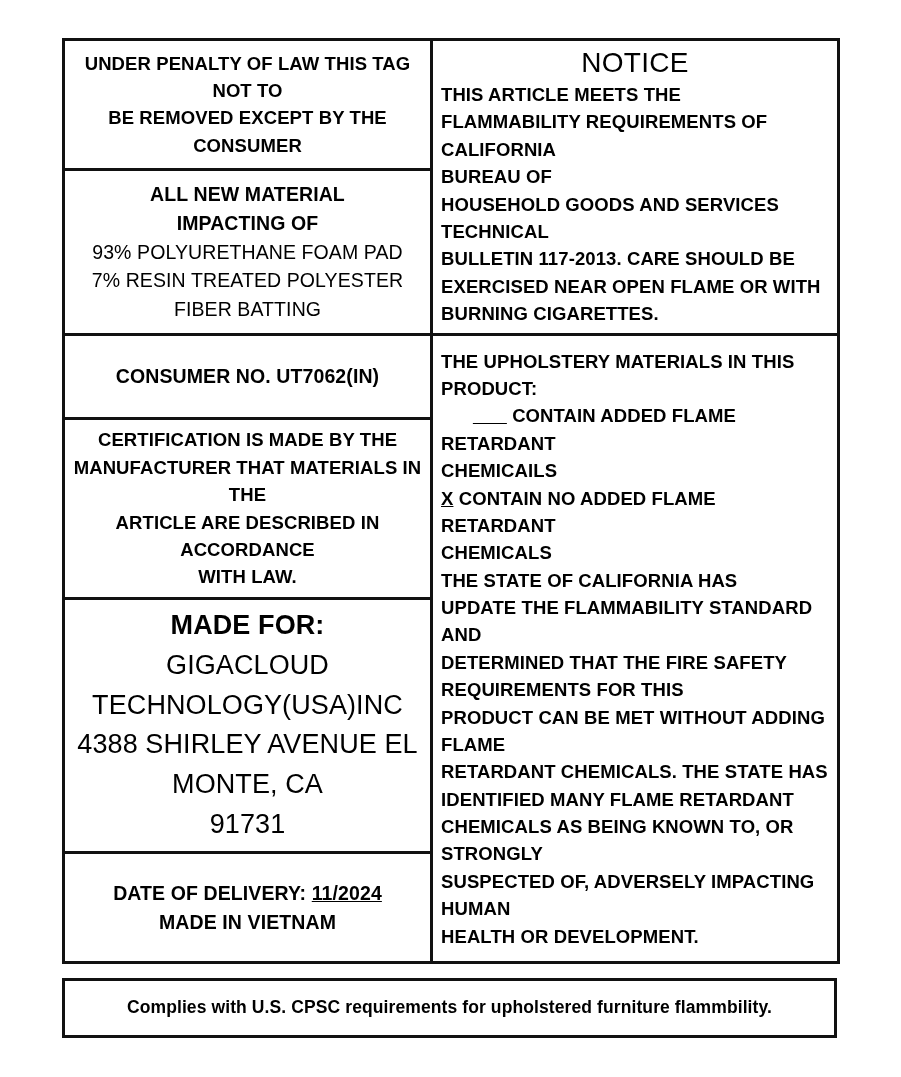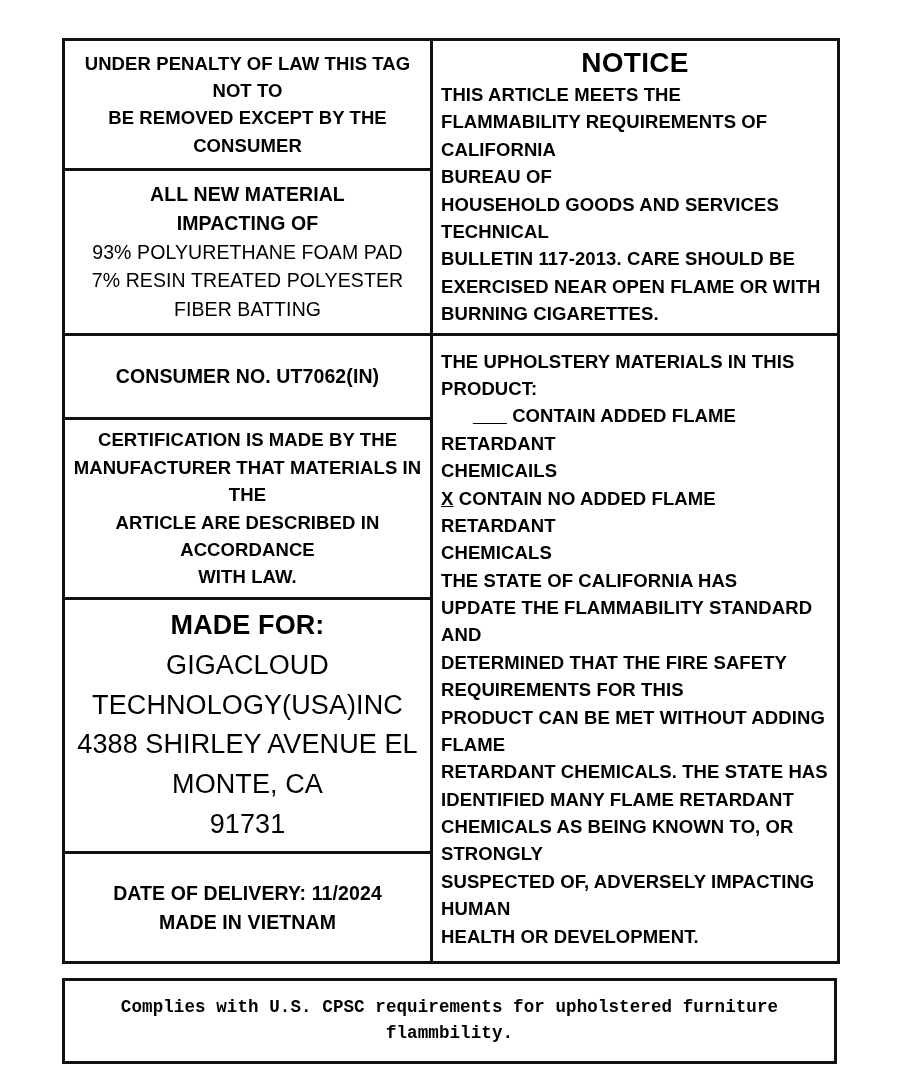--- a/index.html
+++ b/index.html
@@ -51,46 +51,46 @@
   .reg {
     font-weight: normal;
   }
   .sz-17 { font-size: 17.5px; }
   .sz-18 { font-size: 18.5px; }
   .sz-19 { font-size: 19.5px; }
   .sz-20 { font-size: 27px; }
 
   .notice-title {
     font-size: 28px;
-    font-weight: bold;
+    font-weight: normal;
     text-align: center;
     padding-bottom: 2px;
     letter-spacing: 0.3px;
   }
 
   .cell-pad-a { padding: 14px 8px 14px 8px; }
   .cell-pad-b { padding: 12px 8px; }
 
   .underline-val {
+    text-decoration: underline;
     font-weight: bold;
   }
   .x-mark {
     text-decoration: underline;
     font-weight: bold;
   }
   .blank-mark {
     text-decoration: underline;
     letter-spacing: 1px;
     margin-left: 32px;
   }
 
   .footer-row td {
     text-align: center;
     padding: 14px 8px;
-    font-family: Liberation Mono, monospace;
   }
 
   .gap {
     height: 14px;
   }
 
   .notice-body .line,
   .upholstery-body .line {
     margin: 0;
   }

